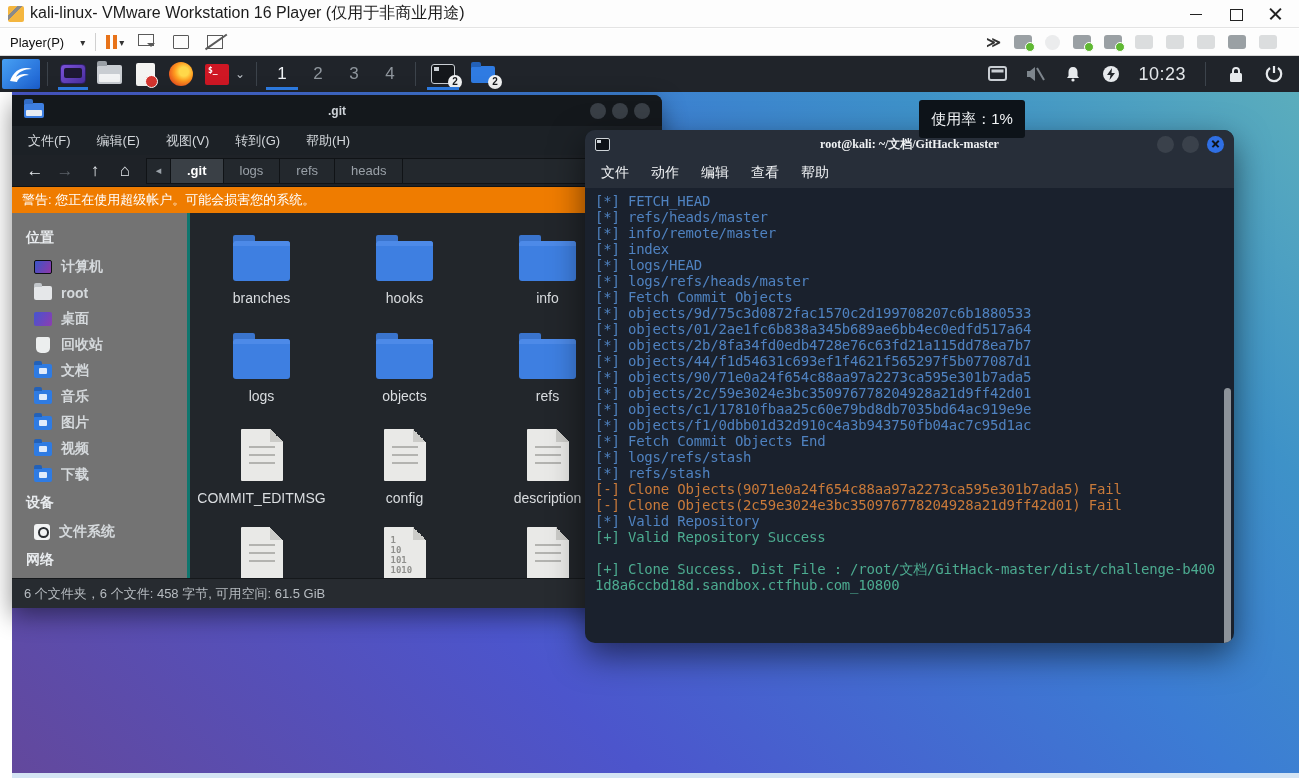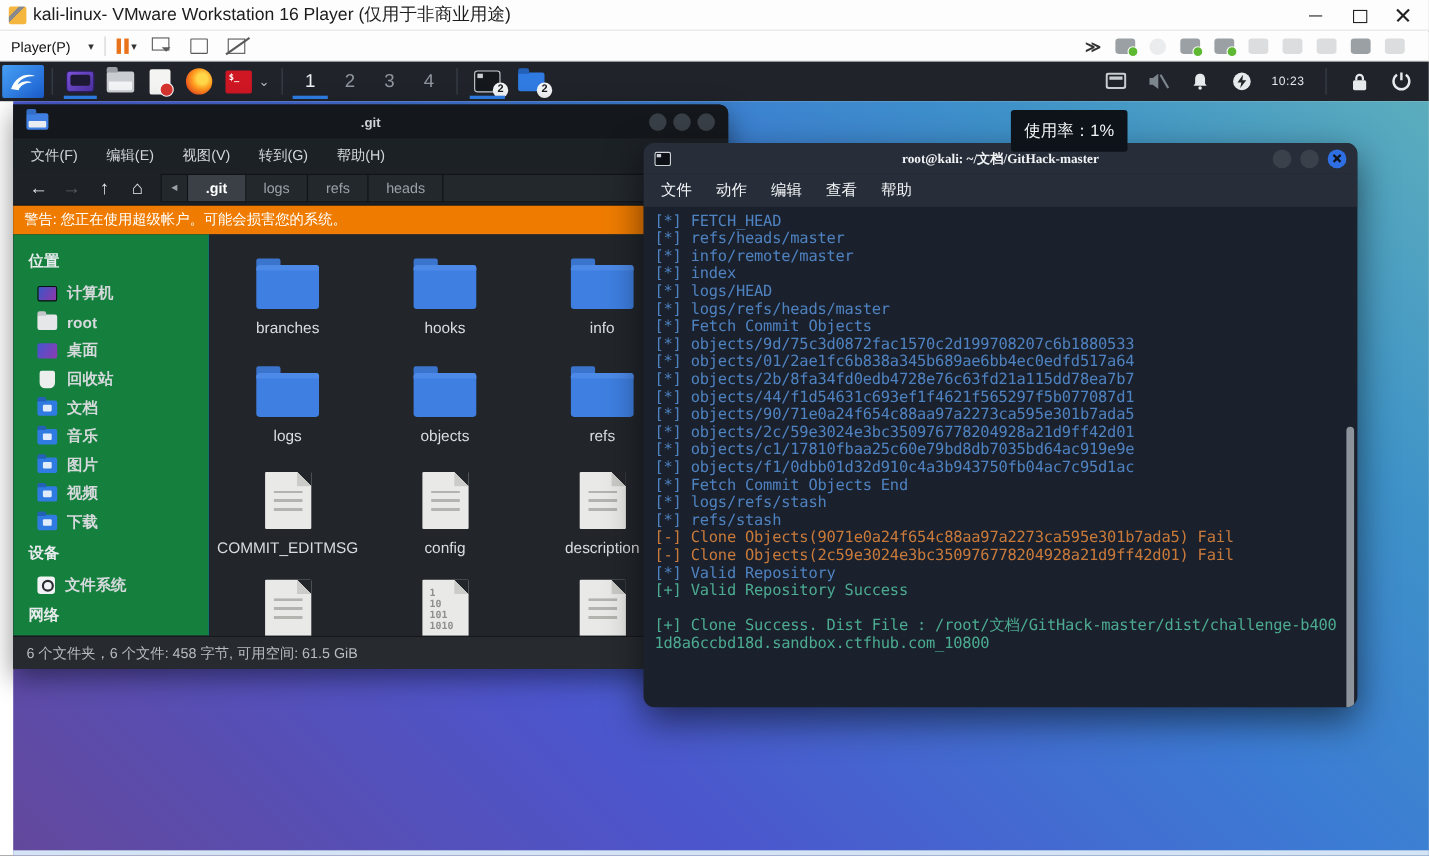--- a/index.html
+++ b/index.html
@@ -57,21 +57,21 @@
   .ws.active::after { content:""; position:absolute; left:2px; right:2px; bottom:0; height:3px; background:#2f7fe8; }
   .task-btn { width:40px; height:32px; display:flex; align-items:center; justify-content:center; position:relative; cursor:pointer; }
   .task-btn.active::after { content:""; position:absolute; left:4px; right:4px; bottom:0; height:3px; background:#2f7fe8; }
   .ic-task-term { width:24px; height:20px; background:#14171b; border:1.5px solid #c9ced3; border-radius:3px; position:relative; }
   .ic-task-term::before { content:""; position:absolute; left:2px; top:2px; width:5px; height:4px; background:#c9ced3; }
   .ic-task-folder { width:24px; height:17px; background:#2f7be2; border-radius:2px; position:relative; }
   .ic-task-folder::before { content:""; position:absolute; top:-4px; left:0; width:10px; height:5px; background:#2361b8; border-radius:2px 2px 0 0; }
   .badge { position:absolute; right:1px; bottom:1px; width:14px; height:14px; border-radius:50%; background:#f2f3f4; color:#15181c; font-size:10px; font-weight:bold; text-align:center; line-height:14px; }
   .kp-right { margin-left:auto; display:flex; align-items:center; gap:8px; padding-right:10px; }
   .kp-ic { width:30px; height:30px; display:flex; align-items:center; justify-content:center; cursor:pointer; }
-  .clock { font-size:11px; color:#e3e7ea; letter-spacing:.5px; margin:0 4px; }
+  .clock { font-size:18px; color:#e3e7ea; letter-spacing:.5px; margin:0 4px; }
 
   
   .desktop { position:absolute; left:12px; top:92px; width:100%; height:686px;
     background:linear-gradient(45deg,#63489c 0%, #4c55cc 32%, #3c7cd4 62%, #3e92c8 80%, #5caebc 100%); }
   .desktop::after { content:""; position:absolute; left:0; right:0; bottom:0; height:5px; background:#d4e4f4; }
 
   
   .fm { position:absolute; left:0; top:3px; width:650px; height:513px; background:#22262b; border-radius:0 8px 0 0; z-index:1; box-shadow:0 8px 24px rgba(0,0,0,.45); display:flex; flex-direction:column; }
   .fm-titlebar { height:31px; background:#14181c; border-radius:0 8px 0 0; display:flex; align-items:center; padding:0 12px; position:relative; }
   .fm-title-ico { width:20px; height:15px; background:#3e7fe1; border-radius:2px; position:relative; }
@@ -84,21 +84,21 @@
   .fm-menubar .menu-item { font-size:13px; color:#d3d7db; cursor:pointer; }
   .fm-toolbar { height:32px; background:#1e2227; display:flex; align-items:center; padding:0 8px; border-bottom:1px solid #101316; }
   .nav { font-size:17px; color:#e4e8ec; width:30px; text-align:center; cursor:pointer; }
   .nav.dim { color:#5a6167; }
   .crumbs { flex:1; height:26px; margin-left:6px; background:#23282d; border:1px solid #101316; display:flex; align-items:stretch; overflow:hidden; }
   .crumb-prev { width:24px; display:flex; align-items:center; justify-content:center; color:#9aa1a8; font-size:11px; border-right:1px solid #101316; cursor:pointer; }
   .crumb { padding:0 16px; display:flex; align-items:center; font-size:13px; color:#9aa1a8; border-right:1px solid #101316; cursor:pointer; }
   .crumb.current { background:#3a4046; color:#fff; font-weight:bold; }
   .fm-warning { height:26px; background:#ef7c00; color:#fff; font-size:13px; line-height:26px; padding-left:10px; }
   .fm-body { flex:1; display:flex; overflow:hidden; }
-  .fm-sidebar { width:178px; background:#15803d; border-right:1px solid #0f766e; padding:10px 0 0 12px; overflow:hidden; }
+  .fm-sidebar { width:178px; background:#737373; border-right:3px solid #0f766e; padding:10px 0 0 12px; overflow:hidden; }
   .side-section { font-size:14px; font-weight:bold; color:#e8ebee; margin:6px 0 7px 2px; }
   .side-item { display:flex; align-items:center; gap:9px; height:26px; padding-left:10px; cursor:pointer;font-weight:bold; }
   .side-label { font-size:14px; color:#d5d9dc; }
   .side-ico { width:18px; height:14px; border-radius:2px; position:relative; flex:none; }
   .i-computer { background:linear-gradient(120deg,#3a55c8,#9037a8); border:1px solid #0b0d11; }
   .i-root { background:#e5e7e9; } .i-root::before { content:""; position:absolute; top:-3px; left:0; width:8px; height:4px; background:#c2c6ca; border-radius:2px 2px 0 0; }
   .i-desktop { background:linear-gradient(120deg,#4455d0,#8e3cb0); }
   .i-trash { width:14px; height:16px; margin:0 2px; background:#eceeee; border-radius:2px 2px 5px 5px; }
   .i-bluefolder { background:#2f7be2; } .i-bluefolder::before { content:""; position:absolute; top:-3px; left:0; width:8px; height:4px; background:#2361b8; border-radius:2px 2px 0 0; }
   .i-bluefolder::after { content:""; position:absolute; left:5px; top:4px; width:8px; height:6px; background:rgba(255,255,255,.85); border-radius:1px; }

